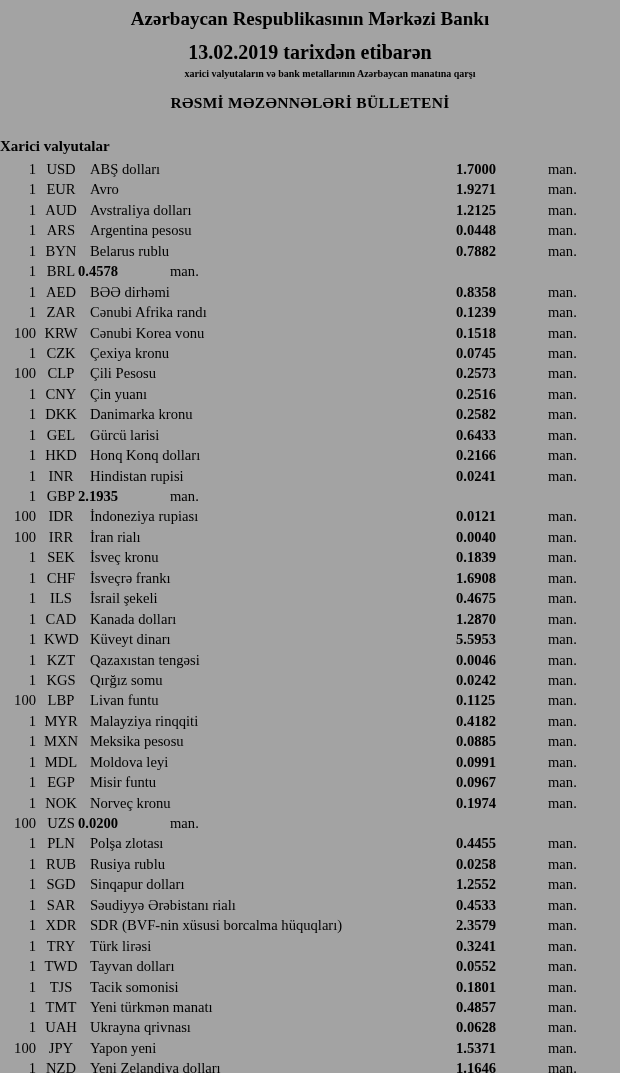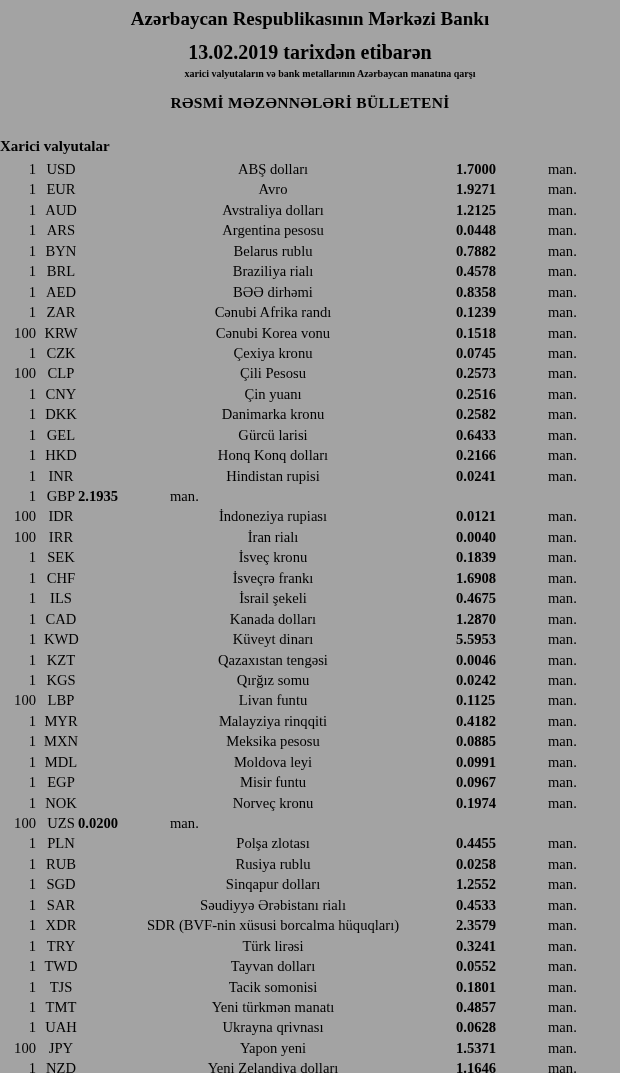--- a/index.html
+++ b/index.html
@@ -70,21 +70,20 @@
     width: 34px;
     margin-left: 8px;
     text-align: center;
     flex: none;
   }
   .cell-name {
     flex: 1 1 auto;
     padding-left: 12px;
     white-space: nowrap;
     overflow: hidden;
-    text-align: center;
   }
   .cell-rate {
     width: 80px;
     text-align: left;
     font-weight: bold;
     flex: none;
   }
   .cell-unit {
     width: 35px;
     padding-left: 12px;
@@ -137,21 +136,20 @@
       <div class="row">
     <span class="cell-qty">1</span>
     <span class="cell-code">BYN</span>
     <span class="cell-name">Belarus rublu</span>
     <span class="cell-rate">0.7882</span>
     <span class="cell-unit">man.</span>
   </div>
       <div class="row">
     <span class="cell-qty">1</span>
     <span class="cell-code">BRL</span>
-    <span class="cell-name">Braziliya rialı</span>
     <span class="cell-rate">0.4578</span>
     <span class="cell-unit">man.</span>
   </div>
       <div class="row">
     <span class="cell-qty">1</span>
     <span class="cell-code">AED</span>
     <span class="cell-name">BƏƏ dirhəmi</span>
     <span class="cell-rate">0.8358</span>
     <span class="cell-unit">man.</span>
   </div>

